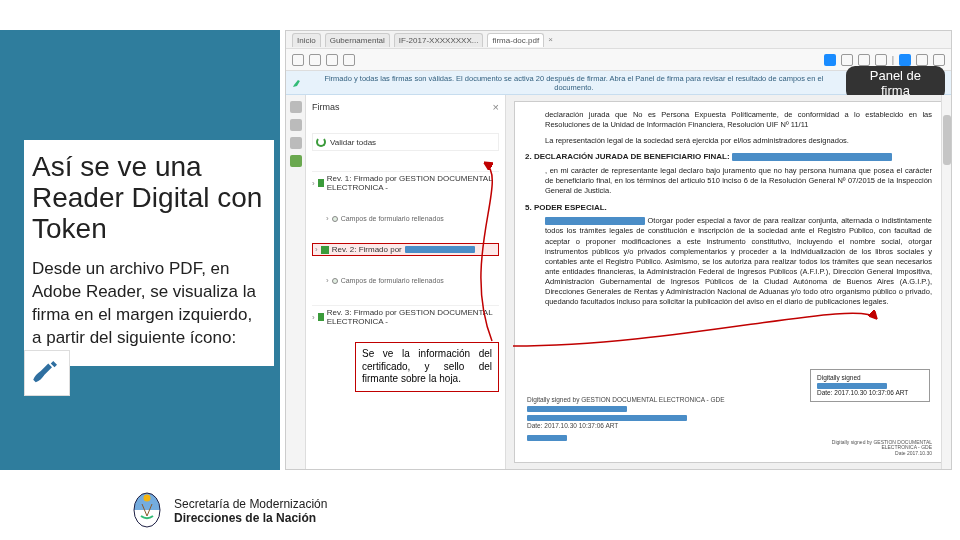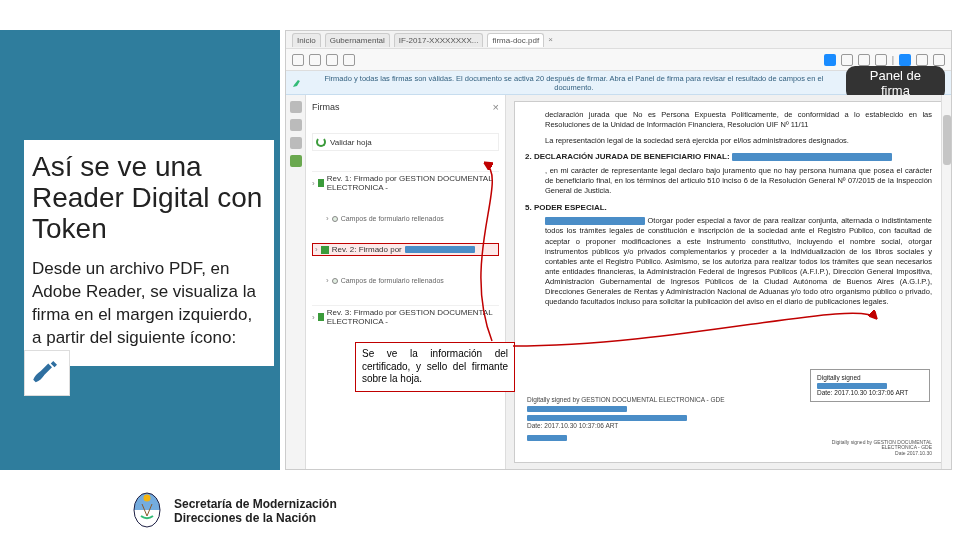--- a/index.html
+++ b/index.html
@@ -11,21 +11,21 @@
   .title { font-size: 28px; font-weight: 300; color: #222; line-height: 1.1; margin-bottom: 14px; }
   .subtitle { font-size: 17px; font-weight: 400; color: #222; line-height: 1.35; }
 
   .icon-box { position: absolute; top: 350px; left: 24px; width: 46px; height: 46px; background: #fff; border: 1px solid #ddd; display: flex; align-items: center; justify-content: center; }
   .pen-icon svg { width: 30px; height: 30px; }
 
   .footer-logo { position: absolute; bottom: 8px; left: 130px; display: flex; align-items: center; gap: 10px; }
   .shield { width: 34px; height: 40px; position: relative; }
   .shield svg { width: 34px; height: 40px; }
   .footer-text { font-size: 12px; line-height: 1.15; color: #222; }
-  .footer-text .line1 { font-weight: 700; }
+  .footer-text .line1 { font-weight: 400; }
   .footer-text .line2 { font-weight: 700; }
 
   
   .shot { position: absolute; top: 30px; left: 285px; right: 8px; height: 440px; border: 1px solid #ccc; background: #fff; display: flex; flex-direction: column; }
   .tabs-row { height: 18px; background: #f3f3f3; border-bottom: 1px solid #ddd; display: flex; align-items: center; font-size: 8px; color: #555; gap: 4px; padding: 0 6px; }
   .tab { background: #fff; border: 1px solid #ccc; border-bottom: none; padding: 2px 4px; border-radius: 3px 3px 0 0; }
   .tab.inactive { background: #eaeaea; }
 
   .toolbar { height: 22px; background: #f8f8f8; border-bottom: 1px solid #ddd; display: flex; align-items: center; gap: 6px; padding: 0 6px; font-size: 9px; color: #555; justify-content: space-between; }
   .toolbar-left { display: flex; gap: 5px; align-items: center; }
@@ -66,21 +66,21 @@
   .r5 { width: 100px; }
 
   .sig-block { position: absolute; bottom: 20px; left: 12px; font-size: 6.5px; color: #444; line-height: 1.2; }
   .sig-block .redact { height: 6px; }
   .sig-block .line { margin-bottom: 1px; }
   .sig-right { position: absolute; bottom: 60px; right: 12px; border: 1px solid #999; padding: 4px 6px; font-size: 6.5px; line-height: 1.2; width: 120px; }
   .sig-right .redact { height: 6px; }
 
   .sig-corner { position: absolute; bottom: 6px; right: 10px; font-size: 5px; color: #555; text-align: right; line-height: 1.1; }
 
-  .callout-box { position: absolute; top: 342px; left: 355px; width: 160px; border: 1.5px solid #c00000; background: #fff; padding: 5px 6px; font-size: 10px; line-height: 1.25; text-align: justify; }
+  .callout-box { position: absolute; top: 342px; left: 355px; width: 144px; border: 1.5px solid #c00000; background: #fff; padding: 5px 6px; font-size: 10px; line-height: 1.25; text-align: justify; }
   .arrow { position: absolute; stroke: #c00000; fill: none; }
   .arrow1 { top: 158px; left: 480px; width: 165px; height: 185px; }
   .arrow2 { top: 158px; left: 478px; width: 402px; height: 190px; }
 
   .scrollbar-v { position:absolute; right:0; top:0; bottom:0; width:10px; background:#f4f4f4; border-left:1px solid #ddd; }
   .scrollbar-v .thumb { position:absolute; top:20px; width:8px; left:1px; height:50px; background:#c5c5c5; border-radius:3px; }
 </style>
 </head>
 <body>
 
@@ -164,21 +164,21 @@
       <span class="rail-ico green"></span>
     </div>
 
     <div class="sig-panel">
       <div class="hdr">
         <span>Firmas</span>
         <span class="close-x">×</span>
       </div>
       <div class="validate-row">
         <span class="refresh-ico"></span>
-        <span>Validar hoja</span>
+        <span>Validar todas</span>
       </div>
       <div class="sig-item">
         <span class="chev">›</span>
         <span class="sig-pen"></span>
         <span>Rev. 1: Firmado por GESTION DOCUMENTAL ELECTRONICA -</span>
       </div>
       <div class="sub-item">
         <span class="chev">›</span>
         <span class="dot"></span>
         <span>Campos de formulario rellenados</span>

